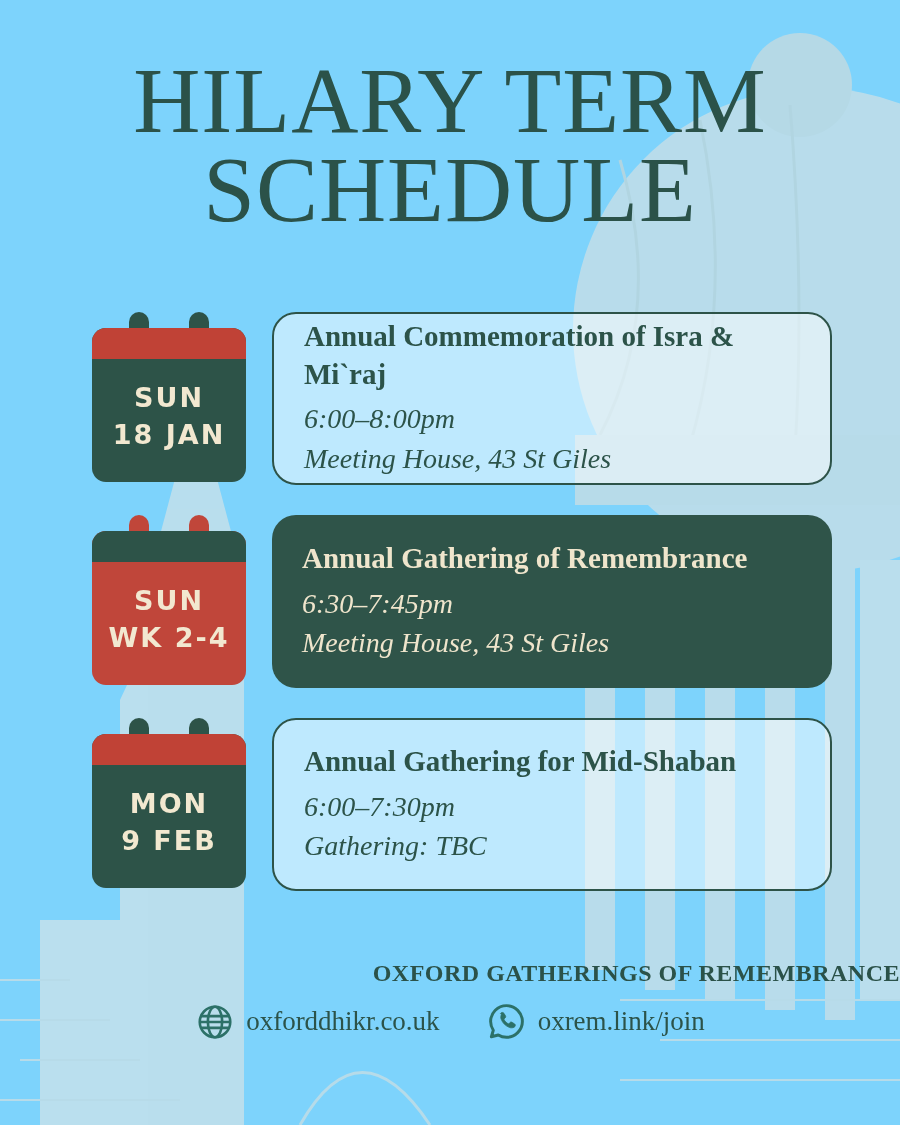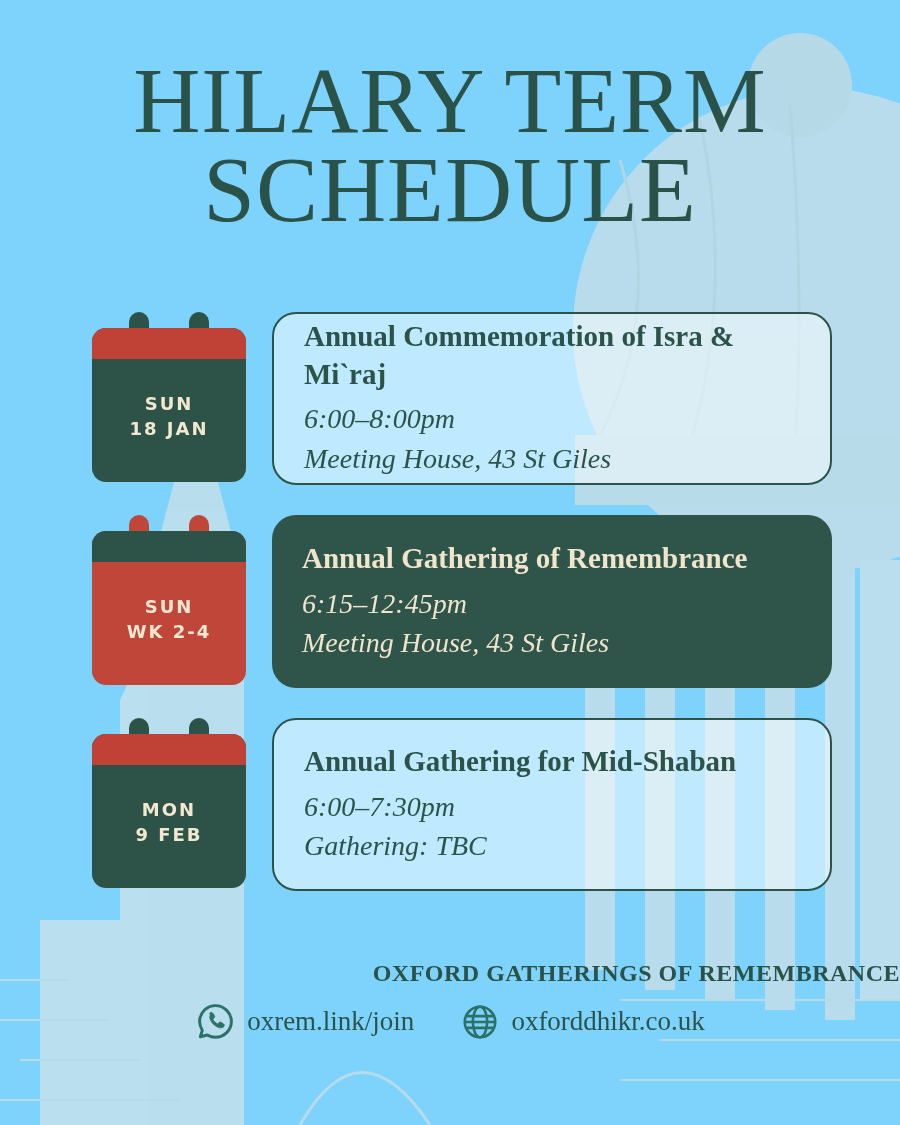--- a/index.html
+++ b/index.html
@@ -28,21 +28,21 @@
   .ring{position:absolute; top:0; width:20px; height:38px; border-radius:10px;}
   .ring.l{left:37px;} .ring.r{right:37px;}
   .cal-body{
     position:absolute; left:0; right:0; top:16px; bottom:3px;
     border-radius:14px; overflow:hidden; display:flex; flex-direction:column;
   }
   .cal-top{height:31px; flex:none;}
   .cal-label{
     flex:1; display:flex; flex-direction:column; align-items:center; justify-content:center;
     font-family:"DejaVu Sans", sans-serif; font-weight:bold;
-    color:#f2e8d0; font-size:18px; letter-spacing:2px; line-height:1.35; padding-bottom:8px;
+    color:#f2e8d0; font-size:27px; letter-spacing:2px; line-height:1.35; padding-bottom:8px;
   }
   .cal--green .cal-body{background:#2d5348;}
   .cal--green .cal-top{background:#c04236;}
   .cal--green .ring{background:#2d5348;}
   .cal--red .cal-body{background:#c0463a;}
   .cal--red .cal-top{background:#2d5348;}
   .cal--red .ring{background:#c0463a;}
 
   
   .card{
@@ -122,21 +122,21 @@
         <div class="cal-body">
           <div class="cal-top"></div>
           <div class="cal-label">
             <span>SUN</span>
             <span>WK 2-4</span>
           </div>
         </div>
       </div>
       <div class="card card--filled">
         <div class="card-title">Annual Gathering of Remembrance</div>
-        <div class="card-line">6:15–12:45pm</div>
+        <div class="card-line">6:30–7:45pm</div>
         <div class="card-line">Meeting House, 43 St Giles</div>
       </div>
     </div>
 
     <div class="row">
       <div class="cal cal--green">
         <span class="ring l"></span>
         <span class="ring r"></span>
         <div class="cal-body">
           <div class="cal-top"></div>
@@ -154,35 +154,35 @@
     </div>
 
   </div>
 
   <div class="footer">
     <div class="footer-org">OXFORD GATHERINGS OF REMEMBRANCE</div>
     <div class="contacts">
 
       <div class="contact">
         <span>
-          <svg width="41" height="41" viewBox="0 0 32 32">
-            <path d="M16 3.6C9.2 3.6 3.6 9.2 3.6 16c0 2.5.8 4.8 2.1 6.8L4.2 27.9l5.4-1.4c1.9 1.2 4.1 1.8 6.4 1.8 6.8 0 12.4-5.6 12.4-12.3S22.8 3.6 16 3.6z" fill="none" stroke="#2c7168" stroke-width="2.3" stroke-linejoin="round"></path>
-            <path d="M11.3 9.9c.5-1.1 2.1-1.4 2.7-.3l1.2 2c.3.5.2 1.2-.3 1.6l-1 .9c.7 1.7 2.1 3.1 3.8 3.8l.9-1c.4-.5 1.1-.6 1.6-.3l2 1.2c1.1.6.8 2.2-.3 2.7-1.1.5-2.4.6-3.5.2-3-1.1-5.5-3.5-6.6-6.6-.4-1.1-.3-2.4.2-3.5z" fill="#2c7168" stroke="#2c7168" stroke-width="0.6" stroke-linejoin="round"></path>
-          </svg>
-        </span>
-        <span>oxrem.link/join</span>
-      </div>
-
-      <div class="contact">
-        <span>
           <svg width="40" height="40" viewBox="0 0 32 32" fill="none" stroke="#2c7168" stroke-width="2.1">
             <circle cx="16" cy="16" r="12.2"></circle>
             <ellipse cx="16" cy="16" rx="5.7" ry="12.2"></ellipse>
             <path d="M5.2 11.3 H26.8 M3.8 16 H28.2 M5.2 20.7 H26.8"></path>
           </svg>
         </span>
         <span>oxforddhikr.co.uk</span>
       </div>
 
+      <div class="contact">
+        <span>
+          <svg width="41" height="41" viewBox="0 0 32 32">
+            <path d="M16 3.6C9.2 3.6 3.6 9.2 3.6 16c0 2.5.8 4.8 2.1 6.8L4.2 27.9l5.4-1.4c1.9 1.2 4.1 1.8 6.4 1.8 6.8 0 12.4-5.6 12.4-12.3S22.8 3.6 16 3.6z" fill="none" stroke="#2c7168" stroke-width="2.3" stroke-linejoin="round"></path>
+            <path d="M11.3 9.9c.5-1.1 2.1-1.4 2.7-.3l1.2 2c.3.5.2 1.2-.3 1.6l-1 .9c.7 1.7 2.1 3.1 3.8 3.8l.9-1c.4-.5 1.1-.6 1.6-.3l2 1.2c1.1.6.8 2.2-.3 2.7-1.1.5-2.4.6-3.5.2-3-1.1-5.5-3.5-6.6-6.6-.4-1.1-.3-2.4.2-3.5z" fill="#2c7168" stroke="#2c7168" stroke-width="0.6" stroke-linejoin="round"></path>
+          </svg>
+        </span>
+        <span>oxrem.link/join</span>
+      </div>
+
     </div>
   </div>
 
 </div>
 
 </body></html>

